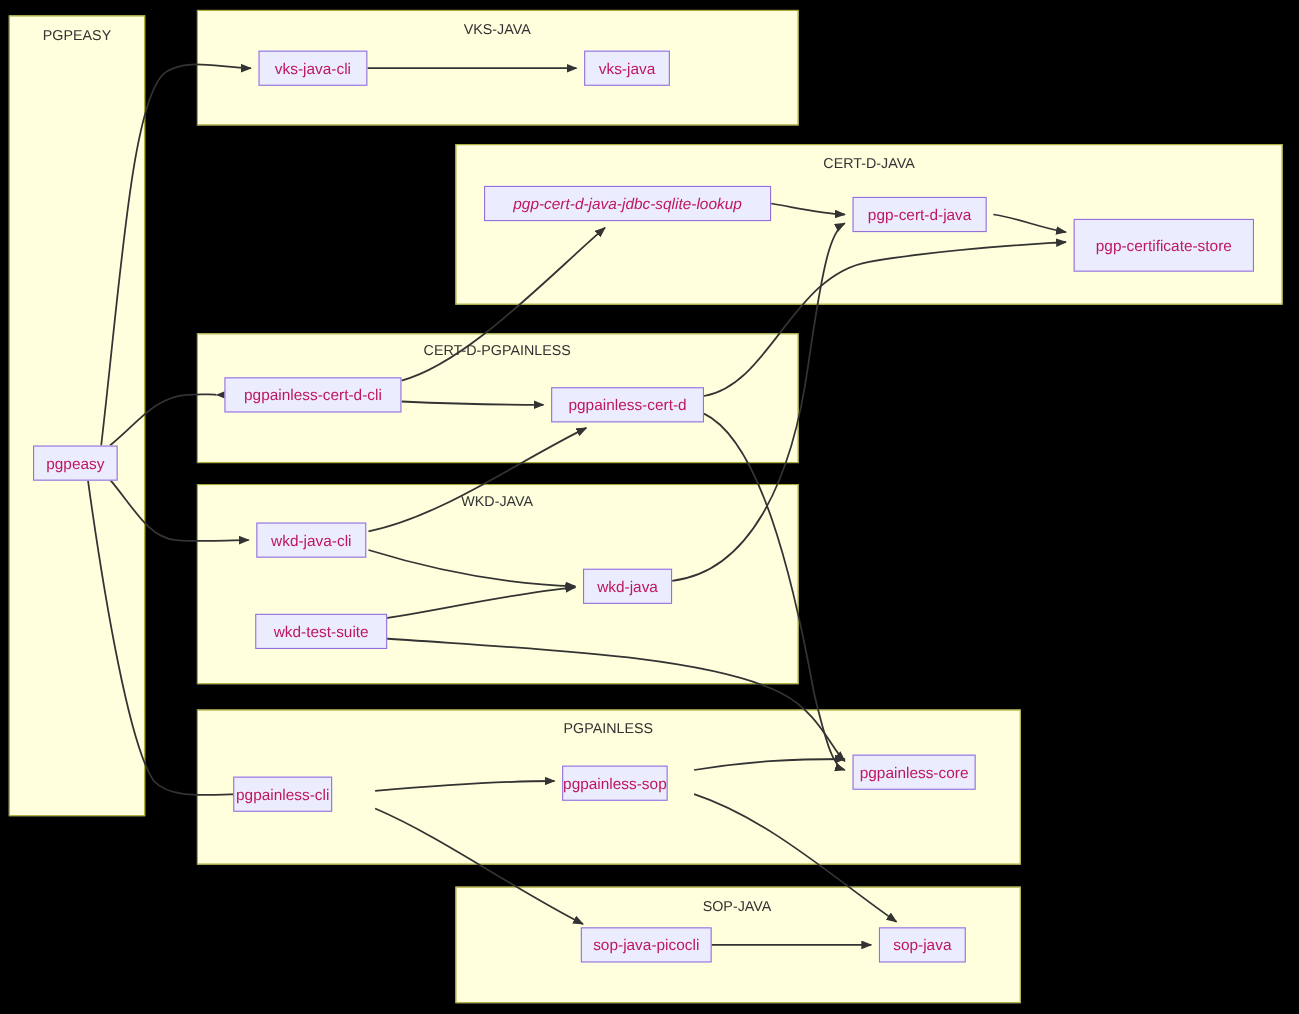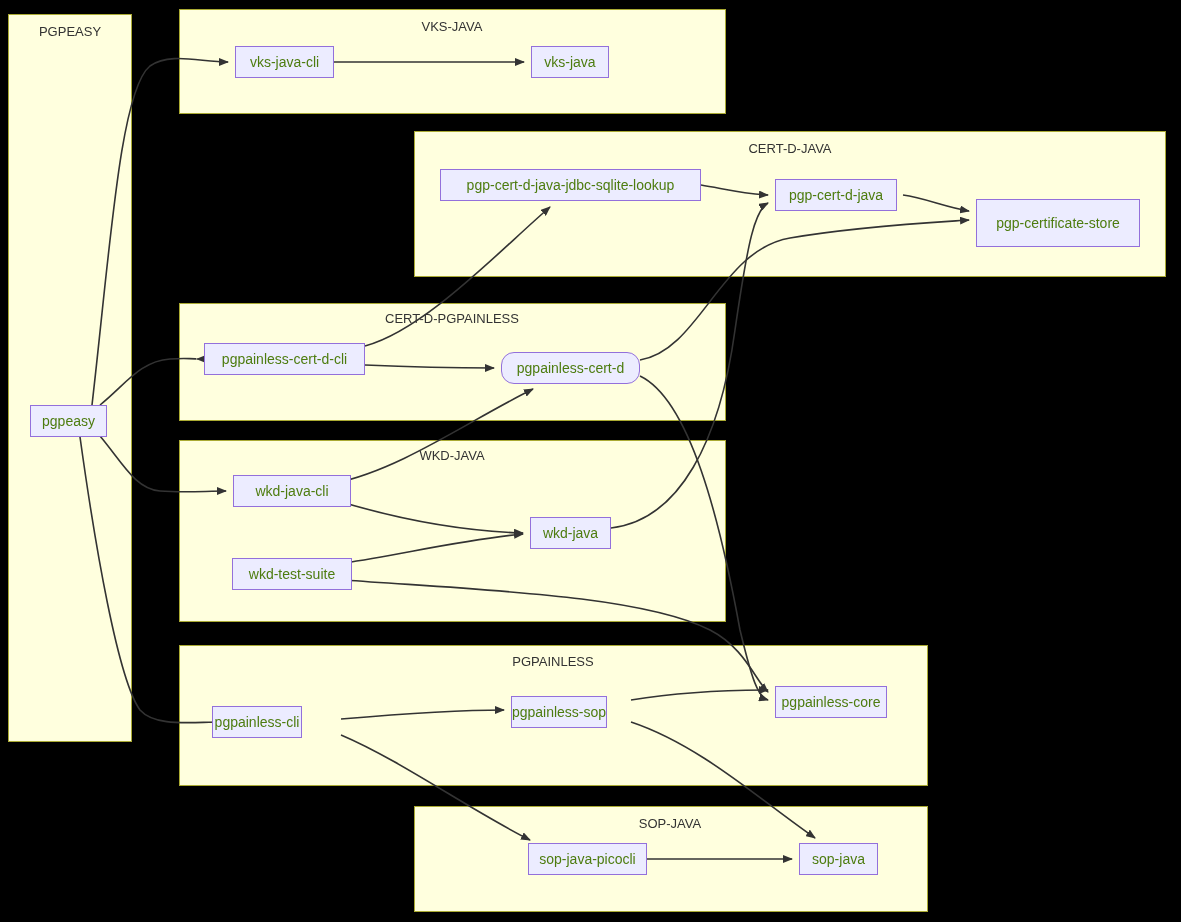--- a/index.html
+++ b/index.html
@@ -38,21 +38,21 @@
     font-size: 13px;
     white-space: nowrap;
     transform: translateX(-50%);
     font-family: "Liberation Sans", sans-serif;
   }
   .node {
     position: absolute;
     background: #ECECFF;
     border: 1px solid #9370DB;
     box-sizing: border-box;
-    color: #4d7c0f;
+    color: #be185d;
     font-size: 14px;
     display: flex;
     align-items: center;
     justify-content: center;
     white-space: nowrap;
     z-index: 10;
     padding: 0 8px;
     font-family: "Liberation Sans", sans-serif;
   }
 </style>
@@ -107,26 +107,26 @@
       <div class="cluster-label" style="left: 790px; top: 141px;">CERT-D-JAVA</div>
       <div class="cluster-label" style="left: 452px; top: 311px;">CERT-D-PGPAINLESS</div>
       <div class="cluster-label" style="left: 452px; top: 448px;">WKD-JAVA</div>
       <div class="cluster-label" style="left: 553px; top: 654px;">PGPAINLESS</div>
       <div class="cluster-label" style="left: 670px; top: 816px;">SOP-JAVA</div>
     </div>
   <div id="nodes-group">
       <div class="node" style="left: 30px; top: 405px; width: 77px; height: 32px;">pgpeasy</div>
       <div class="node" style="left: 235px; top: 46px; width: 99px; height: 32px;">vks-java-cli</div>
       <div class="node" style="left: 531px; top: 46px; width: 78px; height: 32px;">vks-java</div>
-      <div class="node" style="left: 440px; top: 169px; width: 261px; height: 32px;">pgp-cert-d-java-jdbc-sqlite-lookup</div>
+      <div class="node" style="left: 440px; top: 169px; width: 261px; height: 32px; font-style: italic;">pgp-cert-d-java-jdbc-sqlite-lookup</div>
       <div class="node" style="left: 775px; top: 179px; width: 122px; height: 32px;">pgp-cert-d-java</div>
       <div class="node" style="left: 976px; top: 199px; width: 164px; height: 48px;">pgp-certificate-store</div>
       <div class="node" style="left: 204px; top: 343px; width: 161px; height: 32px;">pgpainless-cert-d-cli</div>
-      <div class="node" style="left: 501px; top: 352px; width: 139px; height: 32px; border-radius: 13px;">pgpainless-cert-d</div>
-      <div class="node" style="left: 233px; top: 475px; width: 118px; height: 32px;">wkd-java-cli</div>
+      <div class="node" style="left: 501px; top: 352px; width: 139px; height: 32px;">pgpainless-cert-d</div>
+      <div class="node" style="left: 233px; top: 475px; width: 100px; height: 32px;">wkd-java-cli</div>
       <div class="node" style="left: 530px; top: 517px; width: 81px; height: 32px;">wkd-java</div>
       <div class="node" style="left: 232px; top: 558px; width: 120px; height: 32px;">wkd-test-suite</div>
       <div class="node" style="left: 212px; top: 706px; width: 90px; height: 32px;">pgpainless-cli</div>
       <div class="node" style="left: 511px; top: 696px; width: 96px; height: 32px;">pgpainless-sop</div>
       <div class="node" style="left: 775px; top: 686px; width: 112px; height: 32px;">pgpainless-core</div>
       <div class="node" style="left: 506px; top: 843px; width: 119px; height: 32px; margin-left: 22px;">sop-java-picocli</div>
       <div class="node" style="left: 799px; top: 843px; width: 79px; height: 32px;">sop-java</div>
     </div>
 
 </div>

